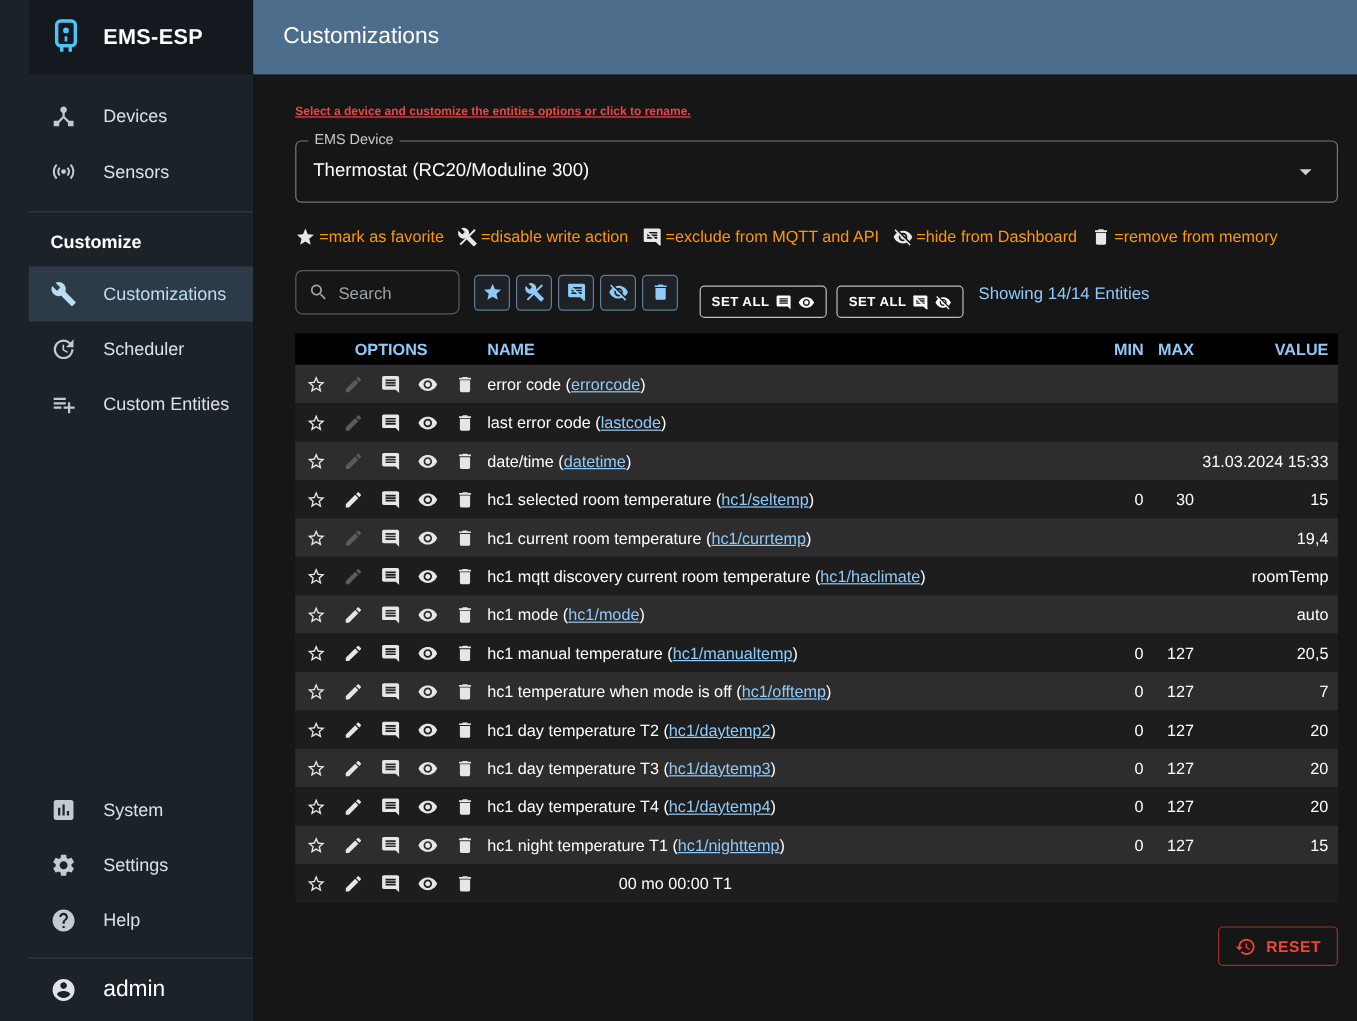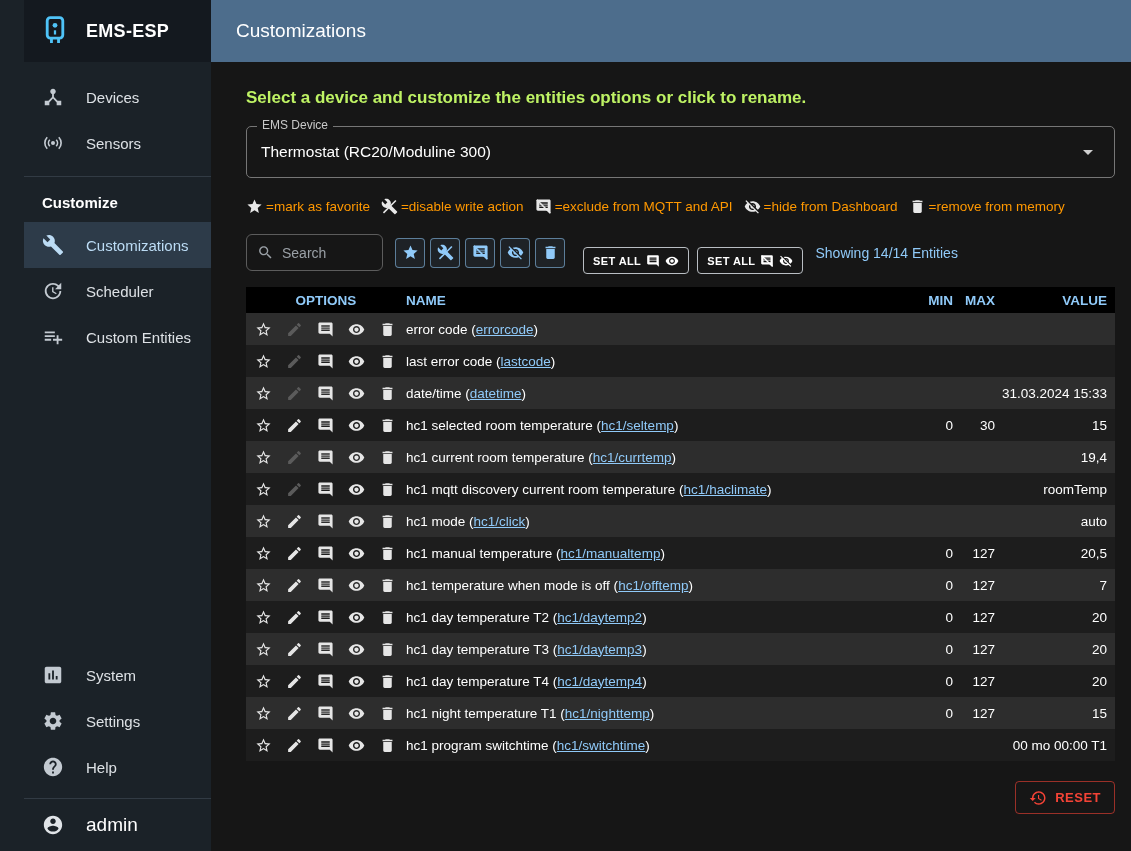--- a/index.html
+++ b/index.html
@@ -22,21 +22,21 @@
   .sidebar-bottom { padding-bottom:8px; }
   .sidebar-divider { border-top:1px solid #323b44; }
   .sidebar-user { height:52px; display:flex; align-items:center; gap:22px; padding:0 18px; color:#fff; font-size:19px; cursor:pointer; }
   .sidebar-user .icon { width:22px; height:22px; color:#e0e4e8; }
 
   
   .main { flex:1; min-width:0; display:flex; flex-direction:column; background:#161616; }
   .topbar { height:62px; flex:0 0 62px; background:#4d6d8c; display:flex; align-items:center; padding:0 25px; }
   .topbar h1 { color:#fff; font-size:19px; font-weight:500; }
   .content { flex:1; padding:26px 16px 0 35px; display:flex; flex-direction:column; align-items:flex-start; }
-  .intro { color:#bef264; font-size:17px; font-weight:700; margin-bottom:18px; }
+  .intro { color:#ef4444; font-size:10px; font-weight:700; margin-bottom:18px;text-decoration:underline; }
 
   .device-select { position:relative; width:869px; height:52px; border:1px solid #767676; border-radius:5px; display:flex; align-items:center; padding:0 14px; margin-bottom:20px; cursor:pointer; }
   .device-select-label { position:absolute; top:-9px; left:10px; background:#161616; padding:0 5px; font-size:12px; color:#c9c9c9; }
   .device-select-value { color:#fff; font-size:15.5px; flex:1; }
   .device-select .caret { width:24px; height:24px; color:#cfcfcf; }
 
   .legend { display:flex; align-items:center; flex-wrap:wrap; gap:4px 11px; color:#ff9800; font-size:13.5px; margin-bottom:16px; }
   .legend-item { display:flex; align-items:center; gap:3px; }
   .legend-item .icon { width:17px; height:17px; color:#e8e8e8; }
 
@@ -503,21 +503,21 @@
                   <svg class="icon" viewBox="0 0 24 24" fill="currentColor">
                     <path d="M12 4.5C7 4.5 2.73 7.61 1 12c1.73 4.39 6 7.5 11 7.5s9.27-3.11 11-7.5c-1.73-4.39-6-7.5-11-7.5zM12 17c-2.76 0-5-2.24-5-5s2.24-5 5-5 5 2.24 5 5-2.24 5-5 5zm0-8c-1.66 0-3 1.34-3 3s1.34 3 3 3 3-1.34 3-3-1.34-3-3-3z"></path>
                   </svg>
                 </button>
                 <button class="row-icon-btn">
                   <svg class="icon" viewBox="0 0 24 24" fill="currentColor">
                     <path d="M6 19c0 1.1.9 2 2 2h8c1.1 0 2-.9 2-2V7H6v12zM19 4h-3.5l-1-1h-5l-1 1H5v2h14V4z"></path>
                   </svg>
                 </button>
               </div>
-              <div class="cell-name">hc1 mode (<a class="entity-link">hc1/click</a>)</div>
+              <div class="cell-name">hc1 mode (<a class="entity-link">hc1/mode</a>)</div>
               <div class="cell-min"></div>
               <div class="cell-max"></div>
               <div class="cell-value">auto</div>
             </div>
             <div class="row even">
               <div class="cell-options">
                 <button class="row-icon-btn">
                   <svg class="icon" viewBox="0 0 24 24" fill="currentColor">
                     <path d="M22 9.24l-7.19-.62L12 2 9.19 8.63 2 9.24l5.46 4.73L5.82 21 12 17.27 18.18 21l-1.63-7.03L22 9.24zM12 15.4l-3.76 2.27 1-4.28-3.32-2.88 4.38-.38L12 6.1l1.71 4.04 4.38.38-3.32 2.88 1 4.28L12 15.4z"></path>
                   </svg>
@@ -734,21 +734,20 @@
                   <svg class="icon" viewBox="0 0 24 24" fill="currentColor">
                     <path d="M12 4.5C7 4.5 2.73 7.61 1 12c1.73 4.39 6 7.5 11 7.5s9.27-3.11 11-7.5c-1.73-4.39-6-7.5-11-7.5zM12 17c-2.76 0-5-2.24-5-5s2.24-5 5-5 5 2.24 5 5-2.24 5-5 5zm0-8c-1.66 0-3 1.34-3 3s1.34 3 3 3 3-1.34 3-3-1.34-3-3-3z"></path>
                   </svg>
                 </button>
                 <button class="row-icon-btn">
                   <svg class="icon" viewBox="0 0 24 24" fill="currentColor">
                     <path d="M6 19c0 1.1.9 2 2 2h8c1.1 0 2-.9 2-2V7H6v12zM19 4h-3.5l-1-1h-5l-1 1H5v2h14V4z"></path>
                   </svg>
                 </button>
               </div>
-              <div class="cell-name">hc1 program switchtime (<a class="entity-link">hc1/switchtime</a>)</div>
               <div class="cell-min"></div>
               <div class="cell-max"></div>
               <div class="cell-value">00 mo 00:00 T1</div>
             </div>
           </div>
       </div>
 
       <div class="reset-row">
         <button class="reset-btn">
           <svg class="icon" viewBox="0 0 24 24" fill="currentColor">

